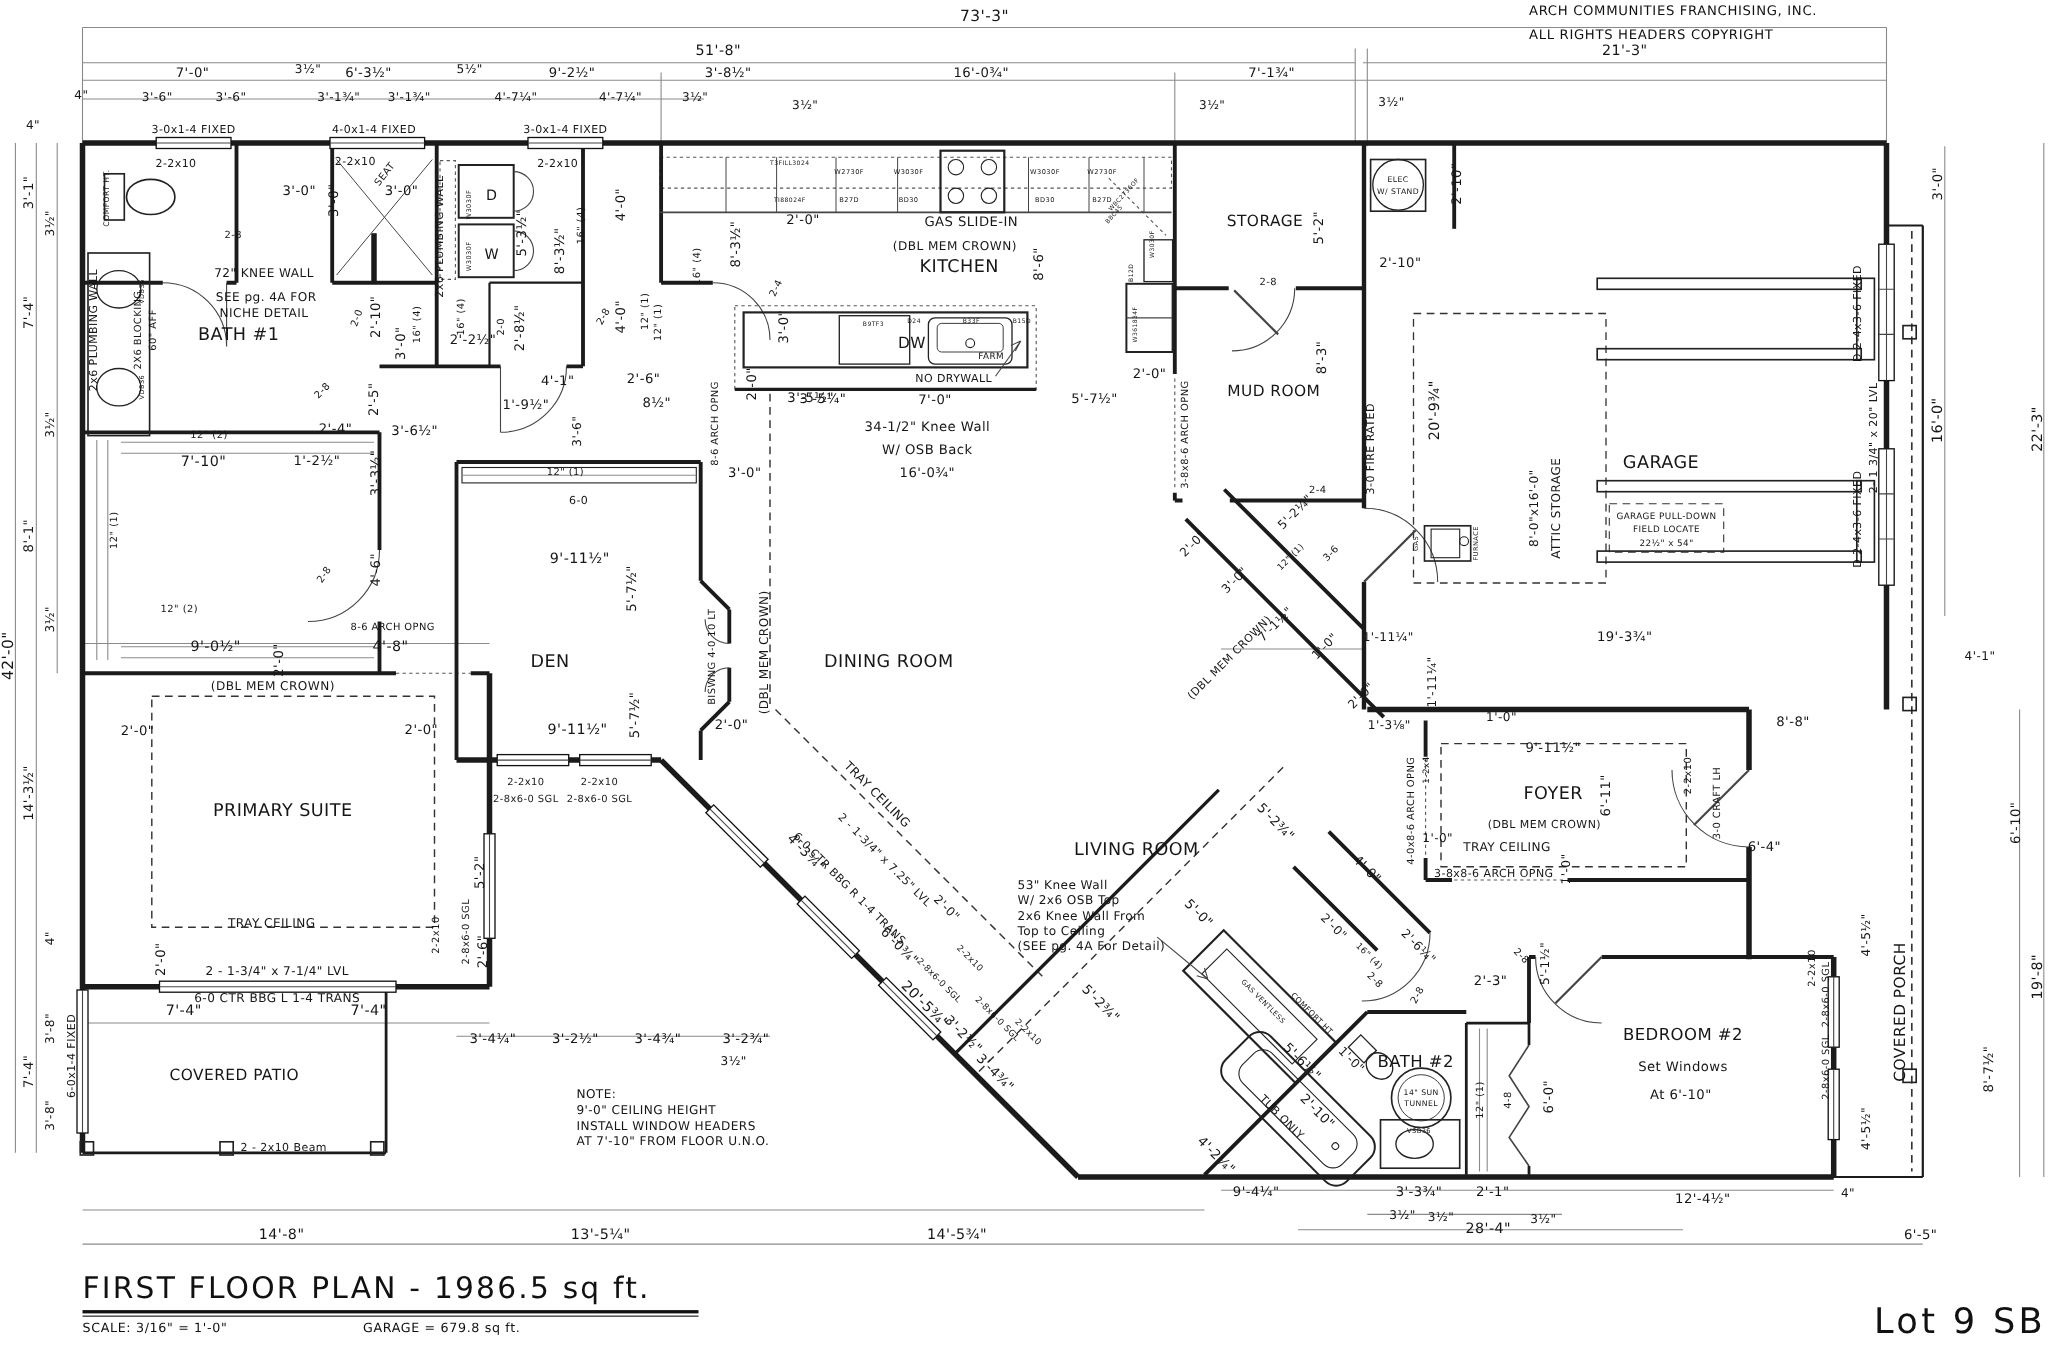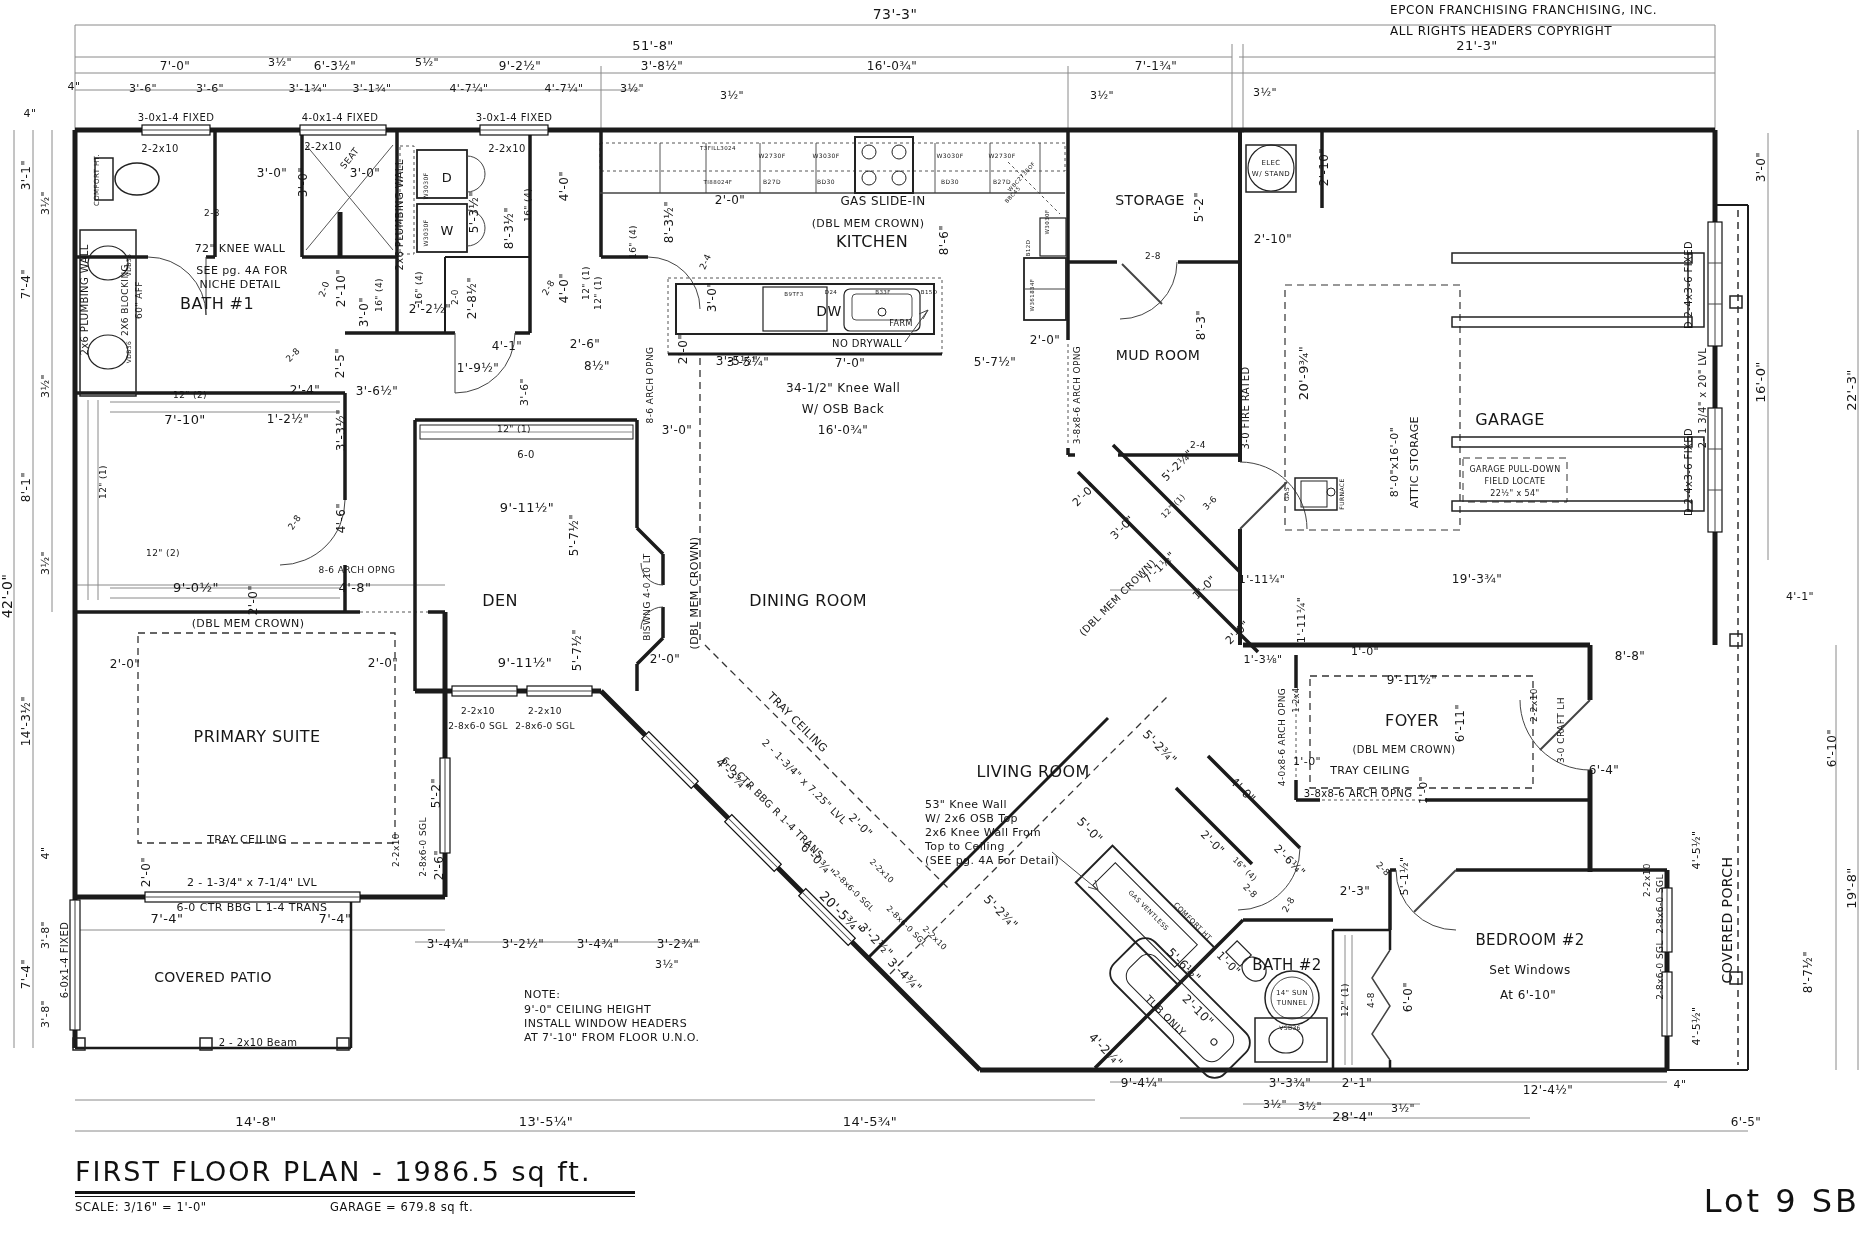--- a/index.html
+++ b/index.html
@@ -555,18 +555,18 @@
     <div class="t1">FIRST FLOOR PLAN - 1986.5 sq ft.</div>
     <div class="rule"></div>
     <div class="rule2"></div>
     <div class="row">
       <span class="sc">SCALE: 3/16" = 1'-0"</span>
       <span>GARAGE = 679.8 sq ft.</span>
     </div>
   </div>
 
   <div style="position:absolute;left:1390px;top:0px;font-size:12px;letter-spacing:.6px;line-height:21px;">
-    <div>EPCON FRANCHISING FRANCHISING, INC.</div>
+    <div>ARCH COMMUNITIES FRANCHISING, INC.</div>
     <div>ALL RIGHTS HEADERS  COPYRIGHT</div>
   </div>
 
   <div id="lot">Lot 9 SB</div>
 </div>
 
 </body></html>

